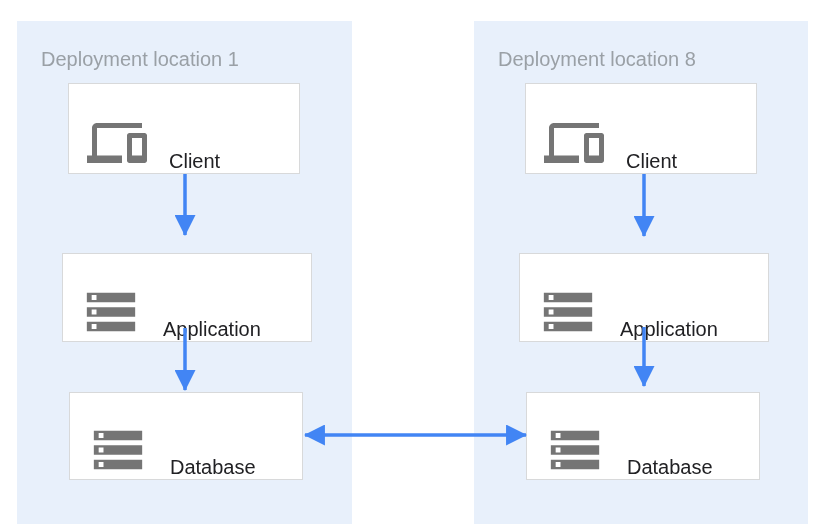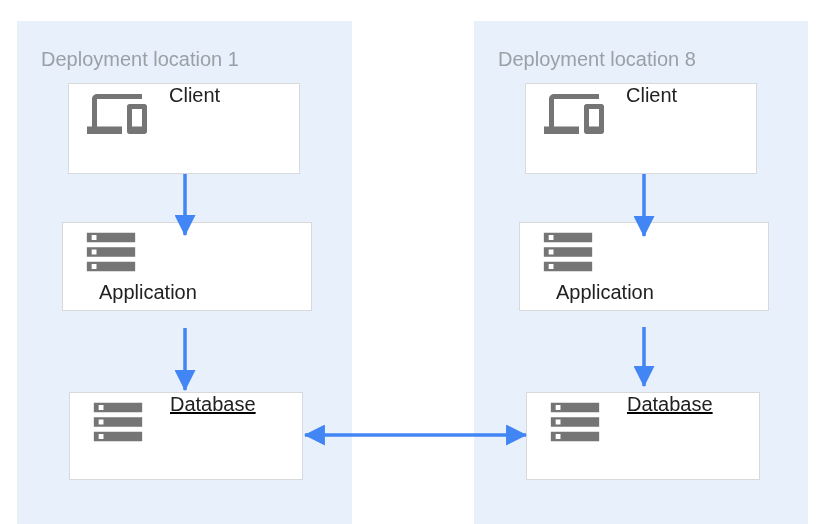--- a/index.html
+++ b/index.html
@@ -35,26 +35,26 @@
     line-height:24px;
     color:var(--title-text);
     white-space:nowrap;
   }
   .node{
     position:absolute;
     background:var(--box-bg);
     border:1px solid var(--box-border);
     box-sizing:border-box;
     display:flex;
-    align-items:flex-start;
+    align-items:flex-end;
     padding-left:16px;
   }
   .pos-client{left:51px;top:62px;width:232px;height:91px;}
-  .pos-app{left:45px;top:201px;width:250px;height:89px;flex-direction:column;}
-  .pos-db{left:52px;top:371px;width:234px;height:88px;text-decoration:underline;}
+  .pos-app{left:45px;top:232px;width:250px;height:89px;}
+  .pos-db{left:52px;top:371px;width:234px;height:88px;}
   .icon{
     width:64px;
     display:flex;
     align-items:center;
     justify-content:center;
     color:var(--icon);
     flex:0 0 auto;
   }
   .icon svg{display:block;}
   .node-label{

